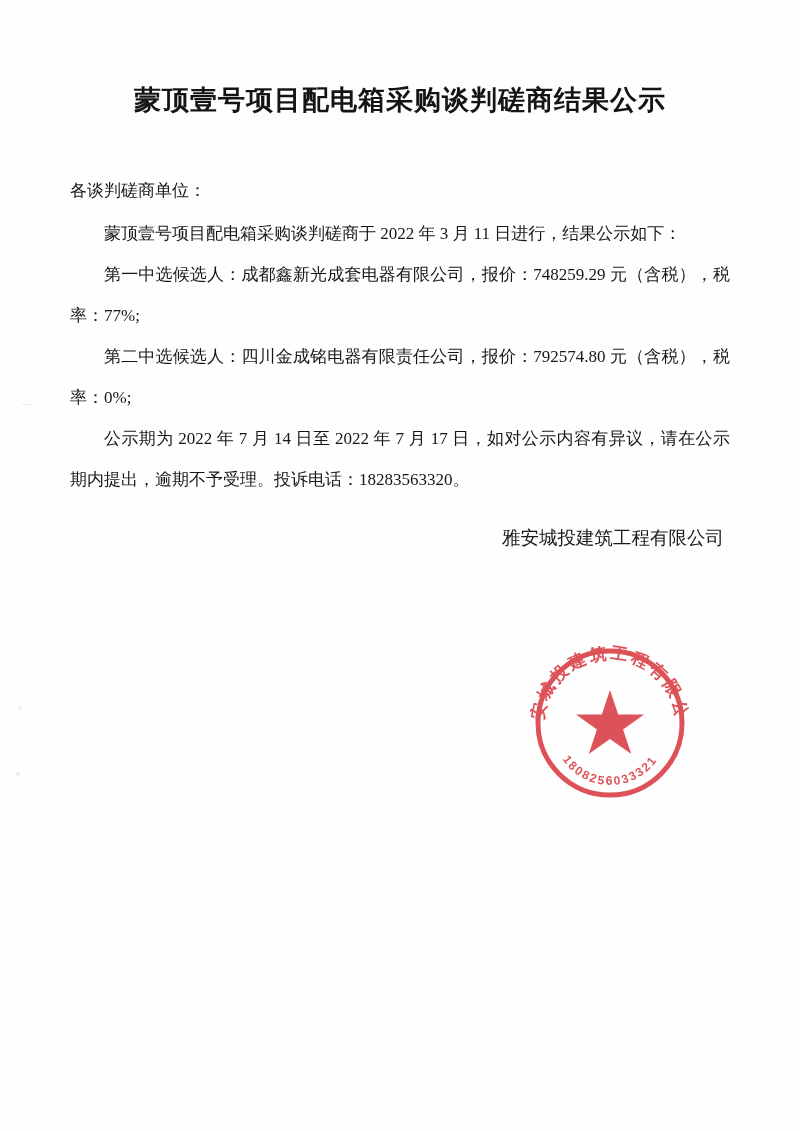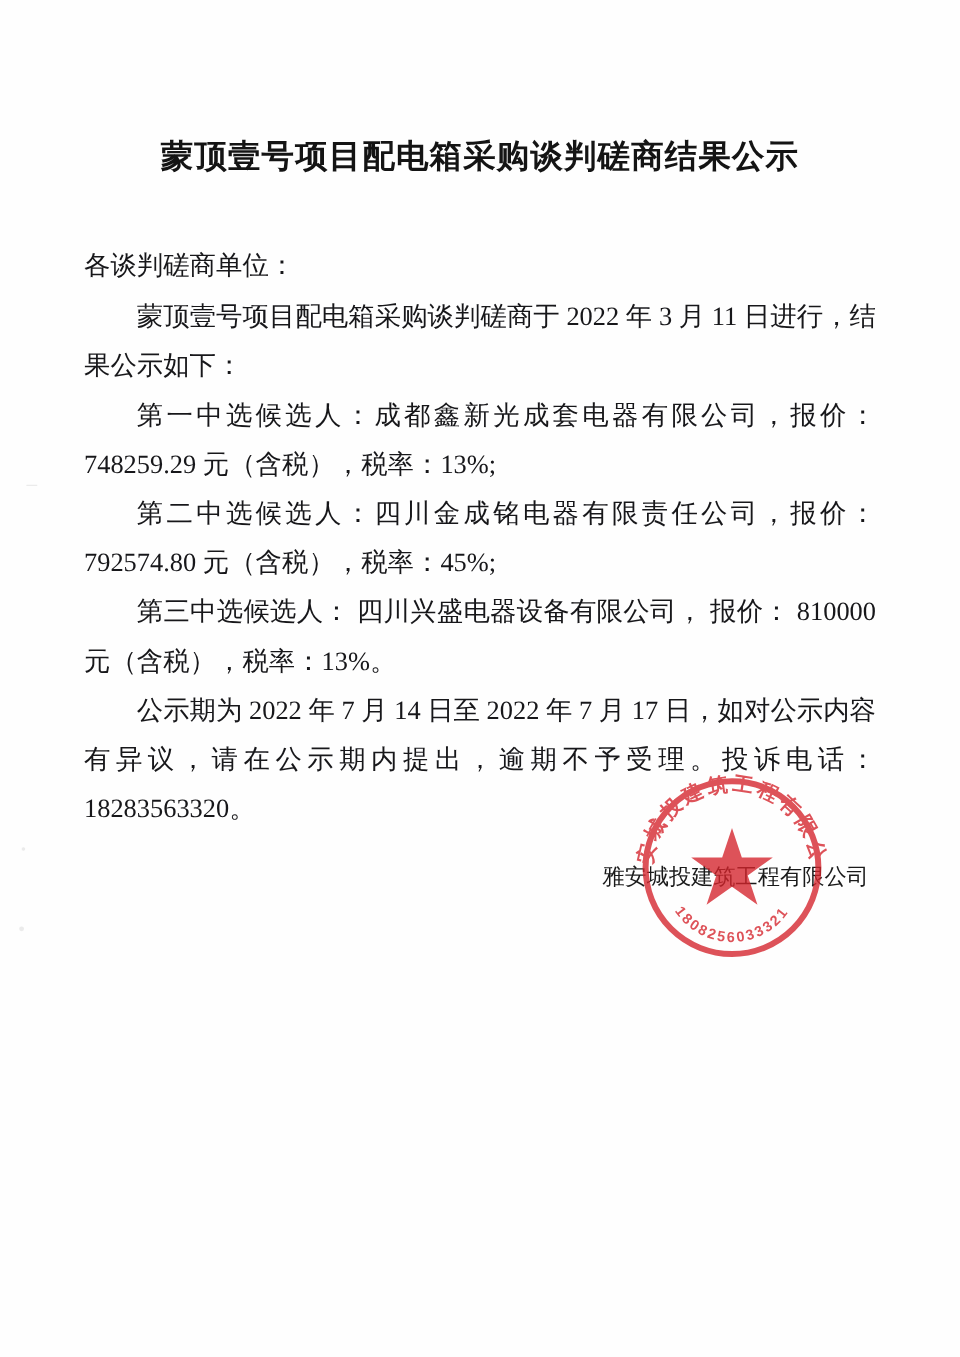--- a/index.html
+++ b/index.html
@@ -23,27 +23,27 @@
     background: #fefefe;
   }
   .doc-title {
     text-align: center;
     font-family: "Liberation Sans", "DejaVu Sans", sans-serif;
     font-weight: bold;
     font-size: 27px;
     letter-spacing: 1px;
     color: #141414;
     margin: 0;
-    padding-top: 112px;
+    padding-top: 82px;
   }
   .body-block {
     margin: 0 auto;
     width: 660px;
     padding-top: 52px;
-    font-size: 22px;
+    font-size: 17px;
     line-height: 41px;
     color: #17171a;
   }
   .salutation {
     margin: 0 0 2px 0;
     text-align: justify;
   }
   .para {
     margin: 0;
     text-indent: 2em;
@@ -92,23 +92,22 @@
 
   <div class="artifact a1"></div>
   <div class="artifact a2"></div>
   <div class="artifact a3"></div>
 
   <h1 class="doc-title">蒙顶壹号项目配电箱采购谈判磋商结果公示</h1>
 
   <div class="body-block">
     <p class="salutation">各谈判磋商单位：</p>
     <p class="para">蒙顶壹号项目配电箱采购谈判磋商于 2022 年 3 月 11 日进行，结果公示如下：</p>
-    <p class="para">第一中选候选人：成都鑫新光成套电器有限公司，报价：748259.29 元（含税），税率：13%;</p>
-    <p class="para">第二中选候选人：四川金成铭电器有限责任公司，报价：792574.80 元（含税），税率：45%;</p>
-    <p class="para">第三中选候选人： 四川兴盛电器设备有限公司， 报价： 810000 元（含税），税率：13%。</p>
+    <p class="para">第一中选候选人：成都鑫新光成套电器有限公司，报价：748259.29 元（含税），税率：77%;</p>
+    <p class="para">第二中选候选人：四川金成铭电器有限责任公司，报价：792574.80 元（含税），税率：0%;</p>
     <p class="para">公示期为 2022 年 7 月 14 日至 2022 年 7 月 17 日，如对公示内容有异议，请在公示期内提出，逾期不予受理。投诉电话：18283563320。</p>
   </div>
 
   <div class="sign-block">
     <div class="sign-line">雅安城投建筑工程有限公司</div>
   </div>
 
   <div class="seal">
     <svg width="190" height="190" viewBox="0 0 190 190" xmlns="http://www.w3.org/2000/svg">
       <defs>

